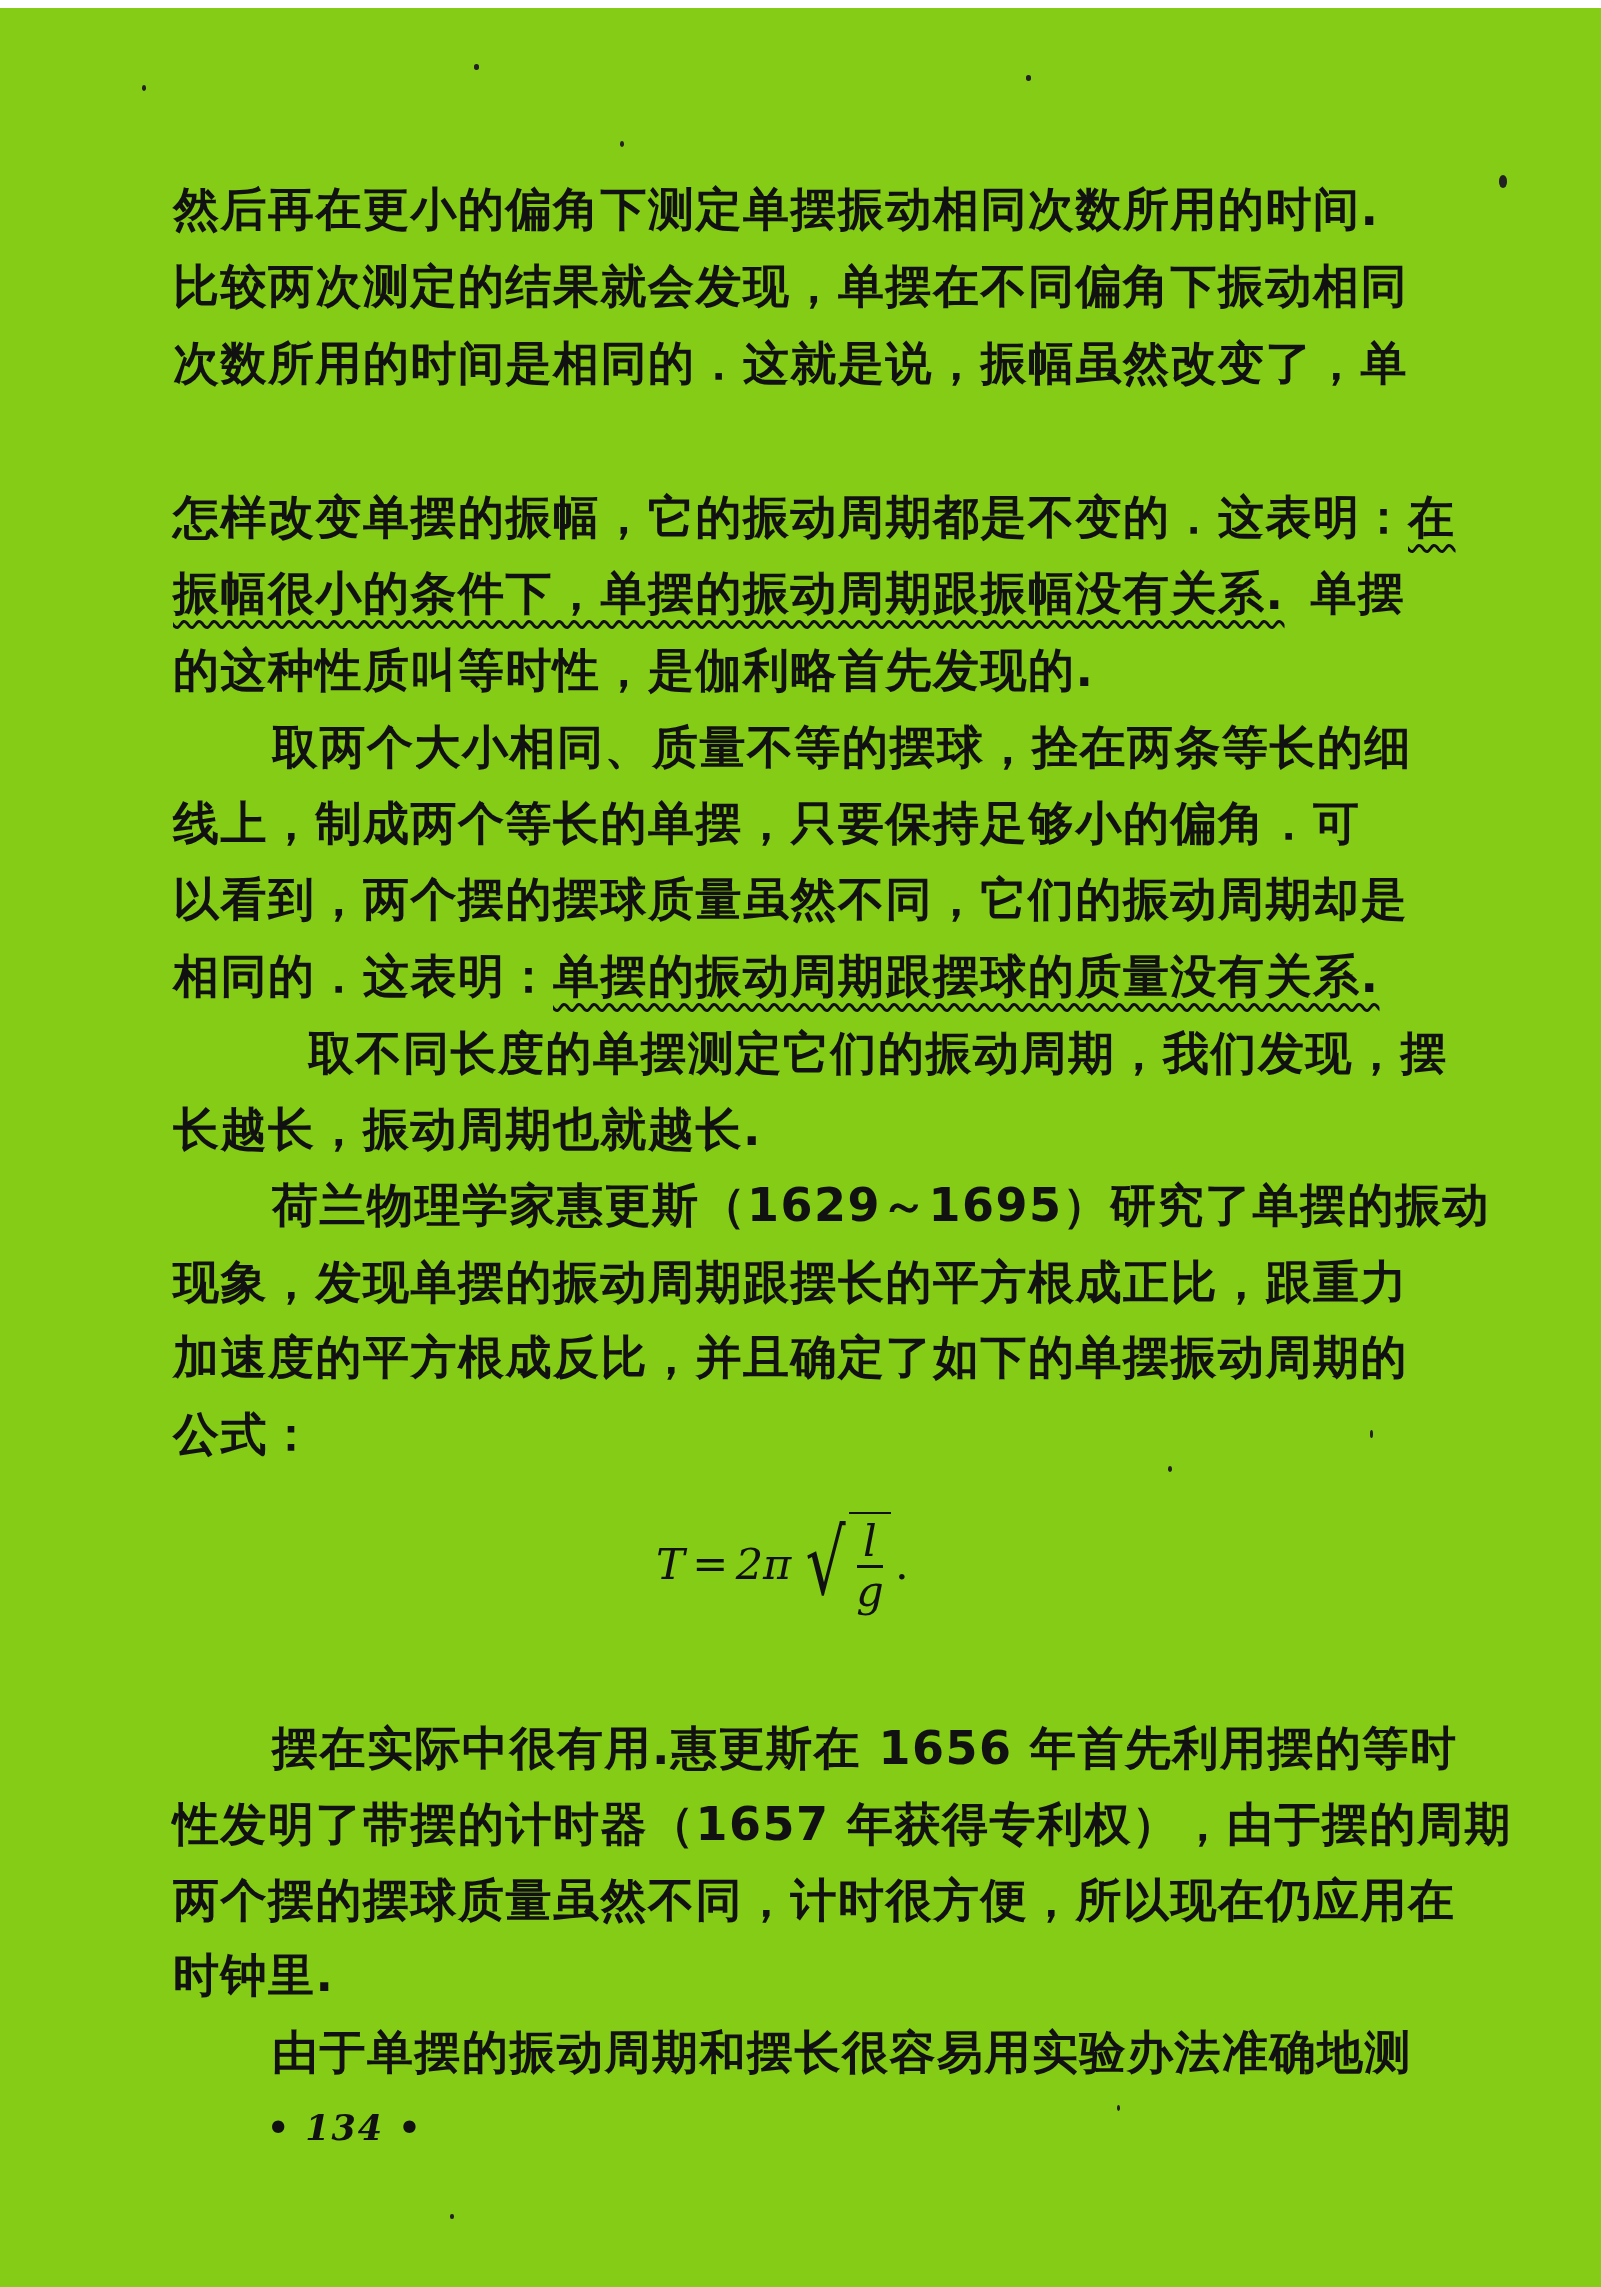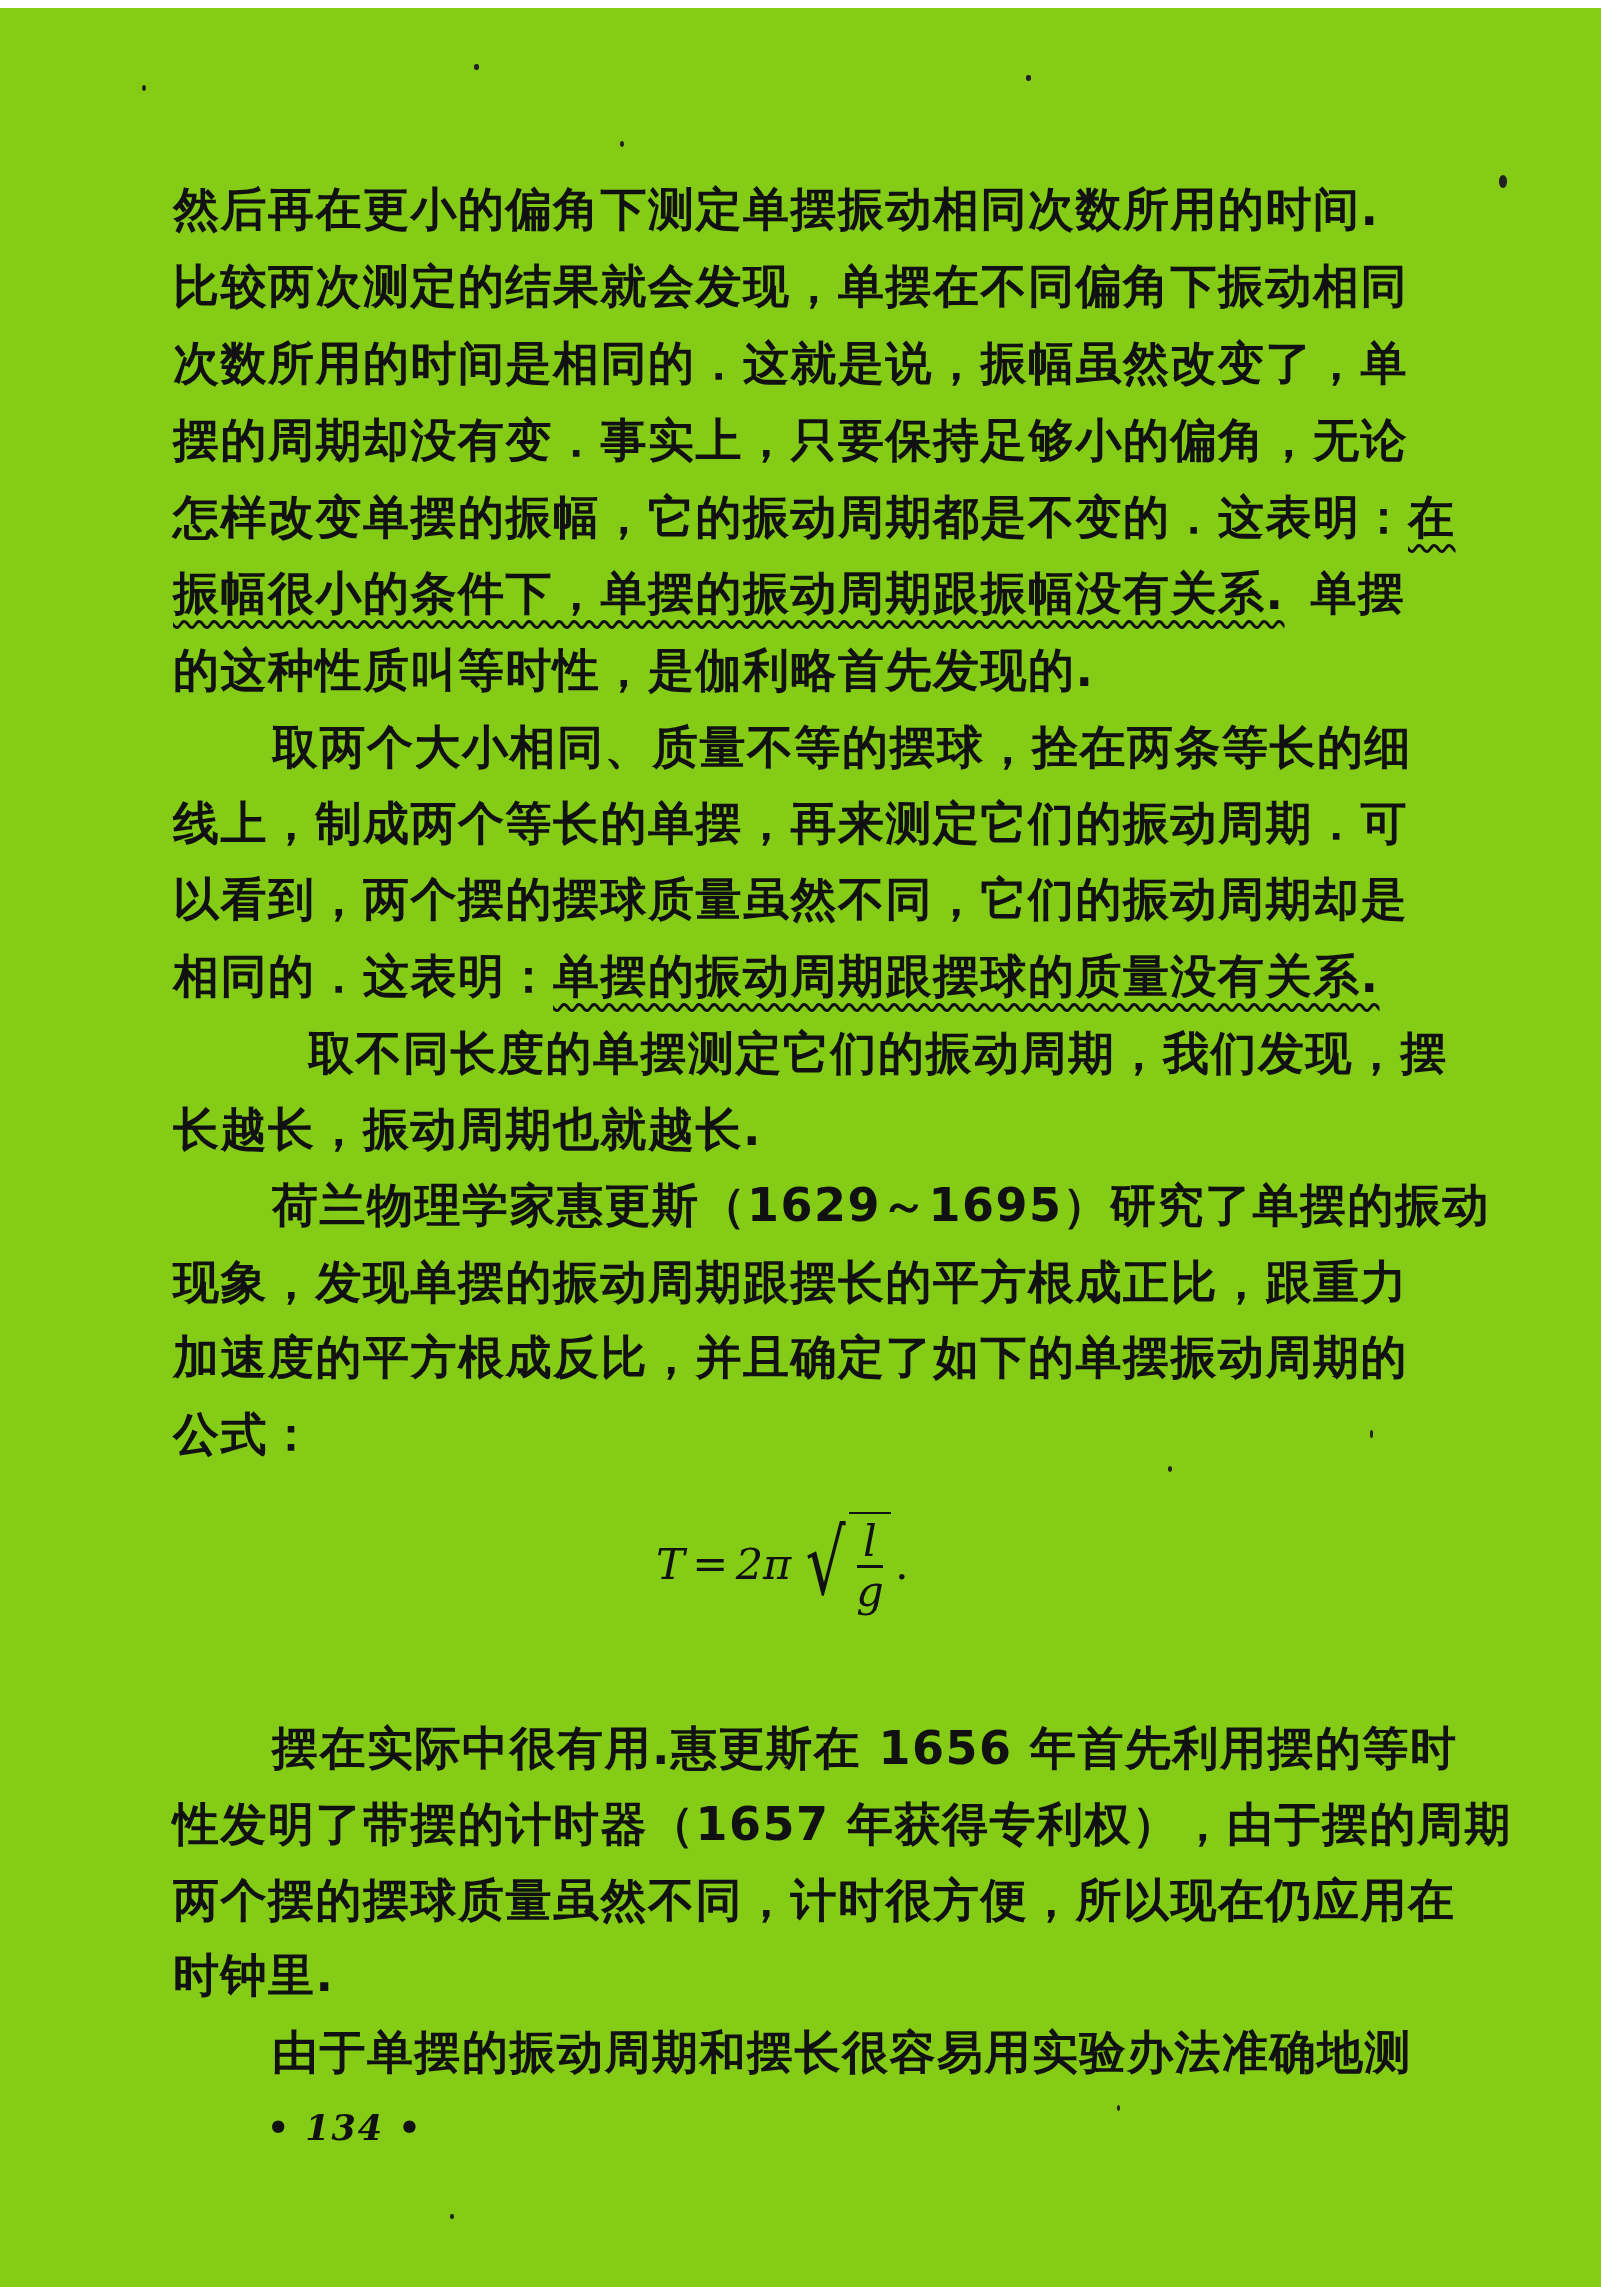--- a/index.html
+++ b/index.html
@@ -31,31 +31,30 @@
   <div class="speck" style="left:1026px;top:67px;width:4.7px;height:5.6px;"></div>
   <div class="speck" style="left:1499px;top:167px;width:8.4px;height:13px;"></div>
   <div class="speck" style="left:1370px;top:1422px;width:2.8px;height:7.5px;"></div>
   <div class="speck" style="left:1168px;top:1458px;width:3.7px;height:5.6px;"></div>
   <div class="speck" style="left:1117px;top:2097px;width:2.8px;height:5.6px;"></div>
   <div class="speck" style="left:450px;top:2206px;width:3.7px;height:4.7px;"></div>
 
   <div class="line" style="top:173px;">然后再在更小的偏角下测定单摆振动相同次数所用的时间.</div>
   <div class="line" style="top:250px;">比较两次测定的结果就会发现，单摆在不同偏角下振动相同</div>
   <div class="line" style="top:327px;">次数所用的时间是相同的．这就是说，振幅虽然改变了，单</div>
-  <div class="line" style="top:404px;">摆的周期却没有变．事实上，只要保持足够小的偏角，无论</div>
   <div class="line" style="top:481px;">
     <span>怎样改变单摆的振幅，它的振动周期都是不变的．这表明：</span><span class="wavy">在</span>
   </div>
   <div class="line" style="top:557px;">
     <span class="wavy">振幅很小的条件下，单摆的振动周期跟振幅没有关系.</span><span style="margin-left:26px;font-family:Liberation Mono, monospace;">单摆</span>
   </div>
   <div class="line" style="top:634px;">的这种性质叫等时性，是伽利略首先发现的.</div>
 
   <div class="line indent" style="top:711px;">取两个大小相同、质量不等的摆球，拴在两条等长的细</div>
-  <div class="line" style="top:787px;">线上，制成两个等长的单摆，再来测定它们的振动周期．可</div>
+  <div class="line" style="top:787px;">线上，制成两个等长的单摆，只要保持足够小的偏角．可</div>
   <div class="line" style="top:863px;">以看到，两个摆的摆球质量虽然不同，它们的振动周期却是</div>
   <div class="line" style="top:940px;">
     <span>相同的．这表明：</span><span class="wavy">单摆的振动周期跟摆球的质量没有关系.</span>
   </div>
 
   <div class="line indent" style="top:1017px;margin-left:36px;">取不同长度的单摆测定它们的振动周期，我们发现，摆</div>
   <div class="line" style="top:1093px;">长越长，振动周期也就越长.</div>
 
   <div class="line indent" style="top:1169px;">荷兰物理学家惠更斯（1629～1695）研究了单摆的振动</div>
   <div class="line" style="top:1246px;">现象，发现单摆的振动周期跟摆长的平方根成正比，跟重力</div>

